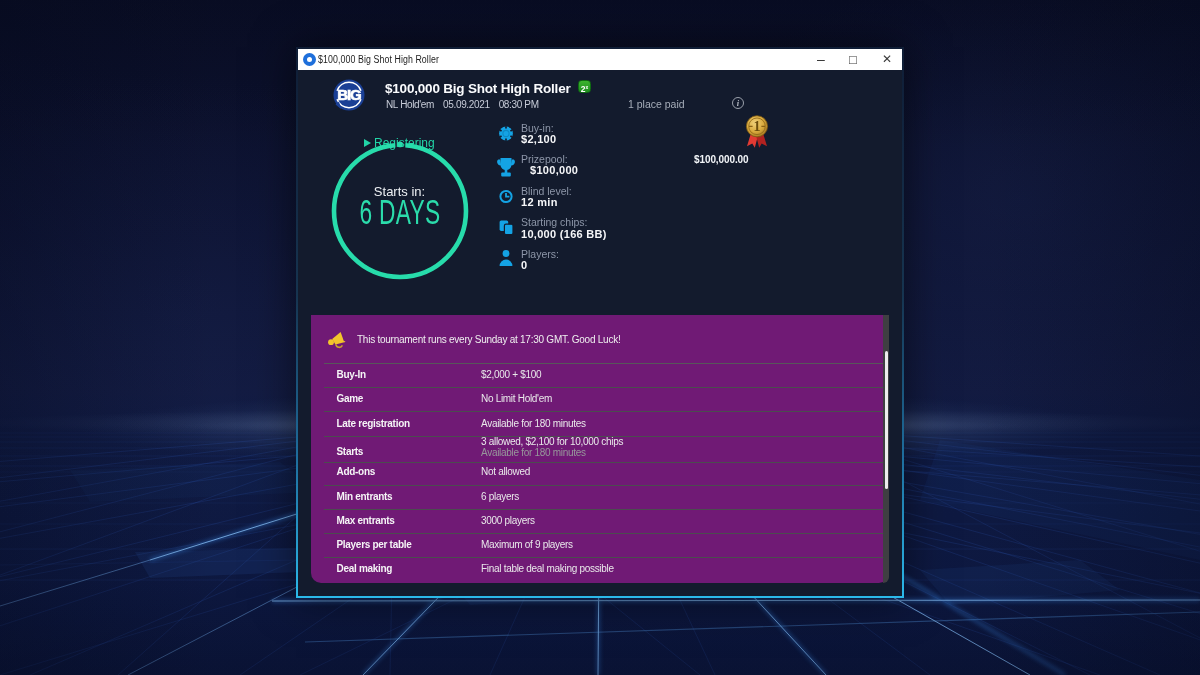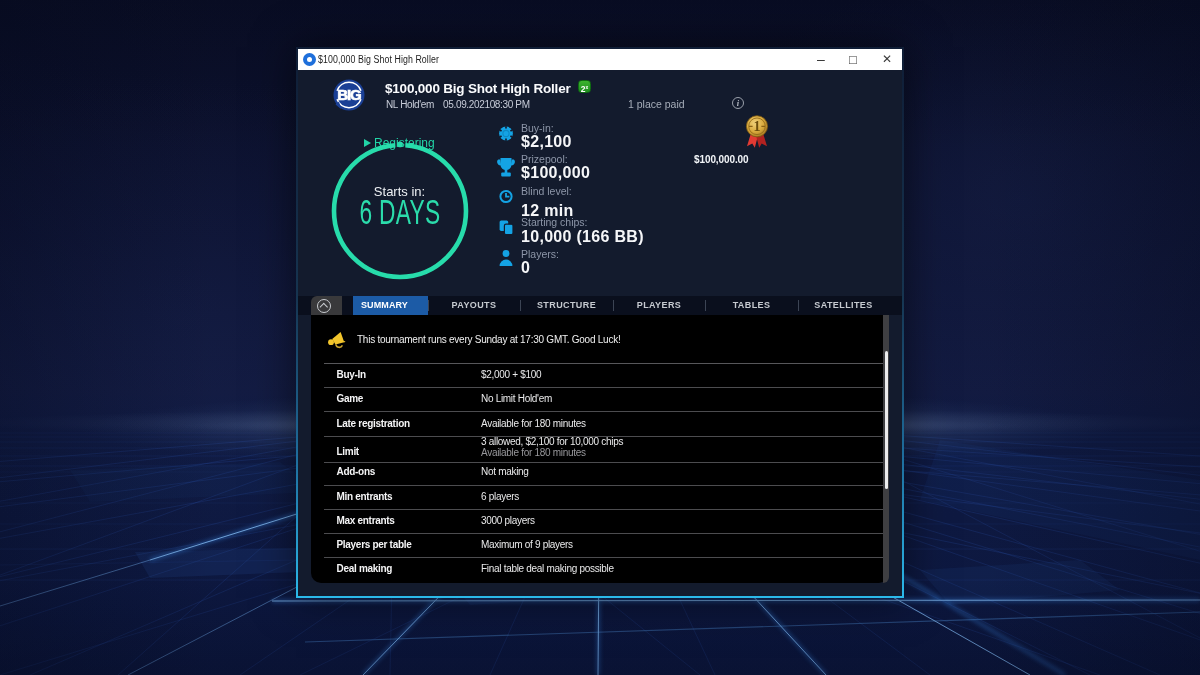--- a/index.html
+++ b/index.html
@@ -33,31 +33,31 @@
   #tabs { position:absolute; left:0; top:247px; width:604px; height:19px; background:#0a0f1d; }
   .tab { position:absolute; top:0; height:19px; line-height:19px; text-align:center;
          font-size:9px; letter-spacing:.4px; color:#c6cad0; font-weight:700; }
   .tsep { position:absolute; top:4px; height:11px; width:1px; background:#3c4454; }
   #chev { position:absolute; left:19px; top:2.5px; width:14px; height:14px; border-radius:50%;
           border:1.3px solid #c9ccd1; }
   #chev:after { content:""; position:absolute; left:3.4px; top:4.8px; width:4.5px; height:4.5px;
           border-left:1.5px solid #c9ccd1; border-top:1.5px solid #c9ccd1; transform:rotate(45deg); }
   
   #panel { position:absolute; left:13px; top:266px; width:578px; height:268px;
-           background:#000000; border-radius:0 0 10px 10px; }
+           background:#701a75; border-radius:0 0 10px 10px; }
   .prow { position:absolute; left:0; width:578px; }
   .plabel { position:absolute; left:25.5px; font-size:10px; letter-spacing:-.3px; color:#f5f5f6; font-weight:700; }
   .pval { position:absolute; left:170px; font-size:10px; letter-spacing:-.3px; color:#e9e9ea; }
   .psep { position:absolute; left:13px; width:561px; height:1px; background:#4c4c4f; }
   #scrollbar { position:absolute; left:573.5px; top:36px; width:3px; height:138px;
            background:#ededee; border-radius:2px; }
   
   .abs { position:absolute; }
   .grayl { color:#8d96a8; font-size:10.5px; }
-  .statv { color:#f5f6f8; font-size:16px; font-weight:700; letter-spacing:.3px; }
+  .statv { color:#f5f6f8; font-size:11px; font-weight:700; letter-spacing:.3px; }
 </style>
 </head>
 <body>
 <svg id="bg" viewBox="0 0 1200 675">
   <defs>
     <linearGradient id="sky" x1="0" y1="0" x2="0" y2="1">
       <stop offset="0" stop-color="#0a0e26"></stop>
       <stop offset=".35" stop-color="#0e1434"></stop>
       <stop offset=".58" stop-color="#121a40"></stop>
       <stop offset=".65" stop-color="#0f1a42"></stop>
@@ -217,21 +217,21 @@
 
     <svg class="abs" style="left:33px; top:8px;" width="36" height="36" viewBox="0 0 36 36">
       <circle cx="18" cy="17" r="15.5" fill="#1a3f95"></circle>
       <path d="M6.07 12.66 A12.7 12.7 0 0 1 29.93 12.66" fill="none" stroke="#fff" stroke-width="1.6"></path>
       <path d="M6.07 21.34 A12.7 12.7 0 0 0 29.93 21.34" fill="none" stroke="#fff" stroke-width="1.6"></path>
       <polygon points="4.5,26.5 10,31 8,23.5" fill="#1a3f95"></polygon>
       <text x="18" y="22.2" font-family="Liberation Sans, sans-serif" font-size="15" font-weight="bold" fill="#fff" stroke="#fff" stroke-width=".7" text-anchor="middle" letter-spacing="-1.1">BIG</text>
     </svg>
     <div class="abs" style="left:87px; top:10.5px; font-size:13.5px; font-weight:700; color:#fbfcfe; letter-spacing:-.2px; white-space:nowrap;">$100,000 Big Shot High Roller</div>
     <div class="abs" style="left:280px; top:9.5px; width:13px; height:13px; border-radius:3.5px; background:linear-gradient(180deg,#3cb32e,#1d8d1d); border:1px solid #0f6c12; color:#fff; font-size:8.5px; font-weight:700; text-align:center; line-height:12px;">2<span style="font-size:5px; vertical-align:3px;">x</span></div>
-    <div class="abs" style="left:88px; top:28.5px; font-size:10px; color:#c7ccd8;"><span style="letter-spacing:-.35px;">NL Hold'em</span><span style="margin-left:9px; letter-spacing:-.35px;">05.09.2021</span><span style="margin-left:0; letter-spacing:-.35px;">08:30 PM</span></div>
+    <div class="abs" style="left:88px; top:28.5px; font-size:10px; color:#c7ccd8;"><span style="letter-spacing:-.35px;">NL Hold'em</span><span style="margin-left:9px; letter-spacing:-.35px;">05.09.2021</span><span style="margin-left:9px; letter-spacing:-.35px;">08:30 PM</span></div>
 
     <div class="abs" style="left:66px; top:66px; color:#22d5a7; font-size:12px;">
       <span style="display:inline-block; width:0; height:0; border-left:7px solid #22d5a7; border-top:4.5px solid transparent; border-bottom:4.5px solid transparent; margin-right:3px;"></span>Registering
     </div>
 
     <svg class="abs" style="left:27.5px; top:67px;" width="148" height="148" viewBox="0 0 148 148">
       <circle cx="74" cy="74" r="66" fill="none" stroke="#27dcab" stroke-width="4.6" stroke-dasharray="403.7 11" stroke-dashoffset="-5.5" transform="rotate(-90 74 74)"></circle>
       <rect x="71.2" y="4.7" width="5.6" height="5.6" rx="1.8" fill="#27dcab"></rect>
     </svg>
     <div class="abs" style="left:41.5px; top:113.5px; width:120px; text-align:center; font-size:13px; color:#eef1f4;">Starts in:</div>
@@ -266,23 +266,23 @@
       </g>
 
       <g fill="#14a3e4">
         <circle cx="12" cy="133.5" r="3.4"></circle>
         <path d="M5.6 146 a6.4 6.4 0 0 1 12.8 0 Z"></path>
       </g>
     </svg>
     <div class="abs grayl" style="left:223px; top:51.5px;">Buy-in:</div>
     <div class="abs statv" style="left:223px; top:62.5px;">$2,100</div>
     <div class="abs grayl" style="left:223px; top:83px;">Prizepool:</div>
-    <div class="abs statv" style="left:223px; top:94px;">$100,000</div>
+    <div class="abs statv" style="left:232px; top:94px;">$100,000</div>
     <div class="abs grayl" style="left:223px; top:115px;">Blind level:</div>
-    <div class="abs statv" style="left:223px; top:132px;text-align:center;">12 min</div>
+    <div class="abs statv" style="left:223px; top:126px;text-align:center;">12 min</div>
     <div class="abs grayl" style="left:223px; top:146px;">Starting chips:</div>
     <div class="abs statv" style="left:223px; top:157.5px;">10,000 (166 BB)</div>
     <div class="abs grayl" style="left:223px; top:178px;">Players:</div>
     <div class="abs statv" style="left:223px; top:189px;">0</div>
 
     <div class="abs" style="left:330px; top:28px; width:96px; text-align:left; font-size:10.5px; color:#a6adb9;">1 place paid</div>
     <div class="abs" style="left:434px; top:27px; width:12px; height:12px; border-radius:50%; border:1.2px solid #9aa0ab; color:#b9bec7; text-align:center; font-size:8.5px; line-height:11px; font-family:'Liberation Serif',serif; font-style:italic; font-weight:700;">i</div>
 
     <svg class="abs" style="left:443px; top:42px;" width="32" height="40" viewBox="0 0 32 40">
       <defs>
@@ -307,35 +307,20 @@
       <path d="M10 21 L6 34.2 L11.3 31.6 L13.8 35.8 L17 23.5 Z" fill="#e23a33"></path>
       <path d="M22 21 L26 34.2 L20.7 31.6 L18.2 35.8 L15 23.5 Z" fill="#b22220"></path>
       <circle cx="16" cy="14.3" r="10.6" fill="url(#gold)" stroke="#7a5510" stroke-width=".8"></circle>
       <circle cx="16" cy="14.3" r="8.3" fill="none" stroke="#8a6215" stroke-width=".9" opacity=".85"></circle>
       <text x="16" y="19.3" text-anchor="middle" font-family="Liberation Serif, serif" font-size="14" font-weight="bold" fill="#6b4d0d">1</text>
       <path d="M8 14.3 h3.6 M20.4 14.3 h3.6" stroke="#8a6215" stroke-width="1.3"></path>
     </svg>
     <div class="abs" style="left:396px; top:83.5px; width:125px; text-align:left; font-size:10px; font-weight:700; color:#f2f5f8; letter-spacing:-.1px;">$100,000.00</div>
 
   </div>
-  <div id="tabs">
-    <div style="position:absolute; left:13px; top:0; width:31px; height:19px; background:#39393b; border-radius:6px 0 0 0;"></div>
-    <div id="chev"></div>
-    <div class="tab" style="left:55px; width:75px; background:#1c5ba6; color:#fff; text-align:left; padding-left:8px; letter-spacing:.1px; box-sizing:border-box;">SUMMARY</div>
-    <div class="tab" style="left:130px; width:92px;">PAYOUTS</div>
-    <div class="tab" style="left:222px; width:93px;">STRUCTURE</div>
-    <div class="tab" style="left:315px; width:92px;">PLAYERS</div>
-    <div class="tab" style="left:407px; width:93px;">TABLES</div>
-    <div class="tab" style="left:500px; width:91px;">SATELLITES</div>
-    <div class="tsep" style="left:130px;"></div>
-    <div class="tsep" style="left:222px;"></div>
-    <div class="tsep" style="left:315px;"></div>
-    <div class="tsep" style="left:407px;"></div>
-    <div class="tsep" style="left:500px;"></div>
-  </div>
   <div id="panel">
 
     <svg class="abs" style="left:16px; top:16px;" width="21" height="19" viewBox="0 0 21 19">
       <g fill="#f2c52c">
         <polygon points="13.6,0.9 15.2,5.5 17.2,11.3 8.4,13.6 5.2,7.9"></polygon>
         <circle cx="4" cy="11.2" r="2.9"></circle>
         <polygon points="16.2,9.8 18.6,10.6 17,11.6"></polygon>
       </g>
       <path d="M8.8 13.4 a3.5 3.5 0 0 0 6.6 1" stroke="#c9a22b" stroke-width="1.5" fill="none"></path>
     </svg>
@@ -350,28 +335,28 @@
           <span class="plabel">Game</span>
           <span class="pval">No Limit Hold'em</span>
         </div>
     <div class="psep" style="top:96px;"></div>
     <div class="prow" style="top:102.5px;">
           <span class="plabel">Late registration</span>
           <span class="pval">Available for 180 minutes</span>
         </div>
     <div class="psep" style="top:120.5px;"></div>
     <div class="prow" style="top:121px;">
-          <span class="plabel" style="top:10px;">Limit</span>
+          <span class="plabel" style="top:10px;">Starts</span>
           <span class="pval" style="top:0">3 allowed, $2,100 for 10,000 chips</span>
           <span class="pval" style="top:11px; color:#97979b;">Available for 180 minutes</span>
         </div>
     <div class="psep" style="top:146.5px;"></div>
     <div class="prow" style="top:151px;">
           <span class="plabel">Add-ons</span>
-          <span class="pval">Not making</span>
+          <span class="pval">Not allowed</span>
         </div>
     <div class="psep" style="top:169.5px;"></div>
     <div class="prow" style="top:175.5px;">
           <span class="plabel">Min entrants</span>
           <span class="pval">6 players</span>
         </div>
     <div class="psep" style="top:194px;"></div>
     <div class="prow" style="top:200px;">
           <span class="plabel">Max entrants</span>
           <span class="pval">3000 players</span>

